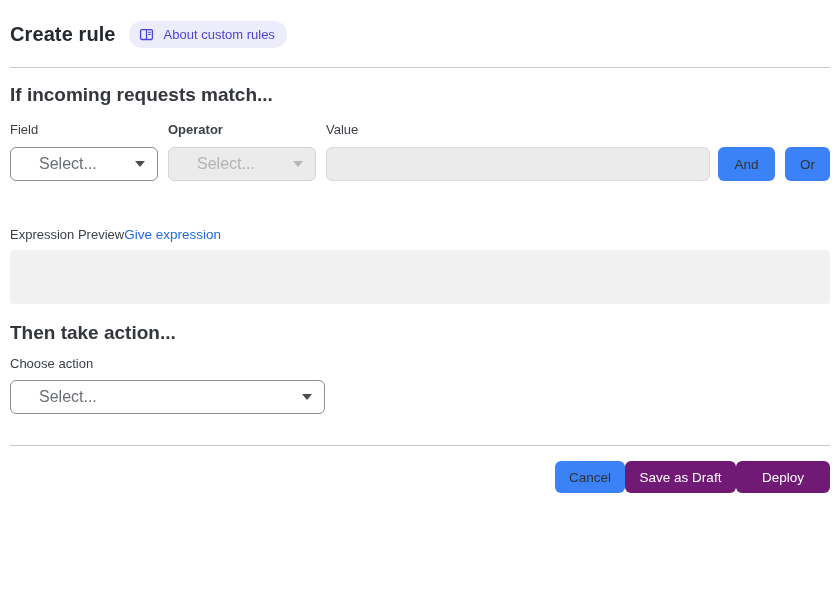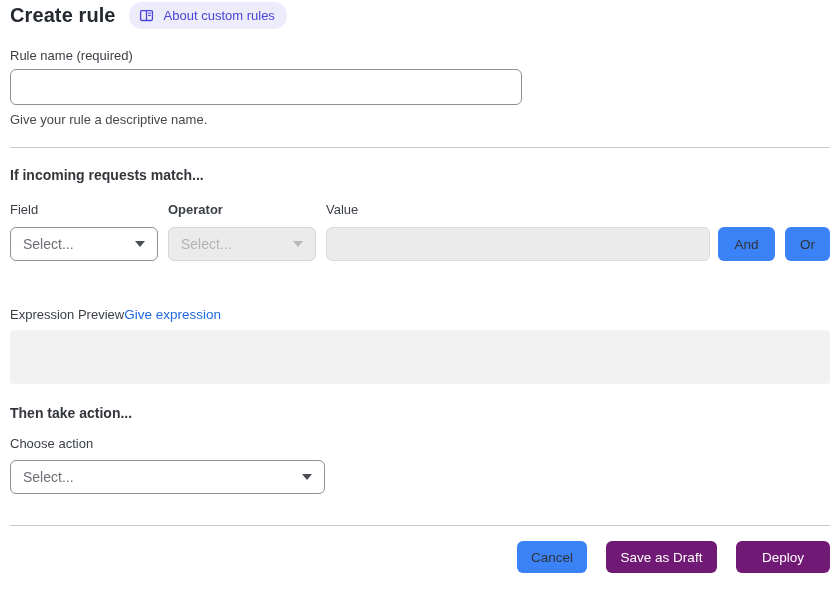--- a/index.html
+++ b/index.html
@@ -4,21 +4,21 @@
 <title>Create rule</title>
 <style>
   * { margin: 0; padding: 0; box-sizing: border-box; }
   html, body { width: 839px; height: 597px; }
   body {
     background: #ffffff;
     font-family: "Liberation Sans", "DejaVu Sans", sans-serif;
     color: #36393f;
     overflow: hidden;
   }
-  .page { padding: 2px 9px 0 10px; }
+  .page { padding: 21px 9px 0 10px; }
 
   
   .header-row { display: flex; align-items: center; gap: 13px; height: 26px; }
   .page-title { font-size: 20px; font-weight: 700; color: #24292f; letter-spacing: 0.1px; }
   .about-badge {
     display: inline-flex; align-items: center; gap: 10px;
     background: #edecfa; color: #4945d9;
     font-size: 13px; line-height: 1;
     padding: 6px 12px 6px 10px;
     border-radius: 13px;
@@ -39,35 +39,35 @@
     padding: 0 10px; outline: none;
     font-family: inherit;
   }
   .rule-name-wrap { margin-top: 18px; }
   .rule-name-wrap .text-input { margin-top: 5px; }
 
   .divider { border: none; border-top: 1px solid #c9c9c9; height: 0; }
   .divider-1 { margin-top: 20px; }
   .divider-2 { margin-top: 31px; }
 
-  .section-heading { font-size: 14px; font-weight: 700; color: #33363b; line-height: 18px; }
+  .section-heading { font-size: 19px; font-weight: 700; color: #33363b; line-height: 18px; }
   .match-heading { margin-top: 18px; }
   .action-heading { margin-top: 20px; }
 
   .labels-row { display: flex; margin-top: 18px; }
   .labels-row .cell-a { width: 158px; }
   .labels-row .cell-b { width: 158px; font-weight: bold; }
 
   .controls-row { display: flex; align-items: center; margin-top: 10px; }
   .select {
     height: 34px; display: flex; align-items: center; justify-content: space-between;
     border: 1px solid #8f8f8f; border-radius: 6px; background: #fff;
     padding: 0 12px; cursor: pointer;
   }
-  .select .ph { font-size: 14px; color: #6b6f73; }
+  .select .ph { font-size: 16px; color: #6b6f73; margin-left: 16px; }
   .caret {
     width: 0; height: 0;
     border-left: 5px solid transparent; border-right: 5px solid transparent;
     border-top: 6px solid #4a4e52;
   }
   .field-select { width: 148px; margin-right: 10px; }
   .operator-select { width: 148px; margin-right: 10px; }
   .select.disabled { background: #ebebeb; border-color: #d6d6d6; cursor: default; }
   .select.disabled .ph { color: #b3b3b3; }
   .select.disabled .caret { border-top-color: #b8b8b8; }
@@ -92,21 +92,21 @@
     background: #f1f1f1; border-radius: 4px;
     font-family: "Liberation Mono", "DejaVu Sans Mono", monospace;
     font-size: 13px; color: #333; padding: 8px 10px;
   }
 
   
   .choose-label { margin-top: 14px; }
   .action-select { width: 315px; margin-top: 9px; }
 
   
-  .footer-row { display: flex; justify-content: flex-end; align-items: center; margin-top: 15px; gap: 19px; }
+  .footer-row { display: flex; justify-content: flex-end; align-items: center; margin-top: 15px; gap: 0; }
   .footer-row .btn { height: 32px; border-radius: 6px; }
   .cancel-btn { width: 70px; }
   .btn.blue { background: #701a75; color: #ffffff; }
   .save-draft-btn { width: 111px; }
   .deploy-btn { width: 94px; }
 </style>
 </head>
 <body>
 
 <div class="page">
@@ -119,25 +119,20 @@
           <rect x="1.7" y="2.7" width="12.6" height="10.6" rx="1.2" stroke="#4945d9" stroke-width="1.4"></rect>
           <line x1="8" y1="3" x2="8" y2="13" stroke="#4945d9" stroke-width="1.4"></line>
           <line x1="9.8" y1="5.6" x2="12.6" y2="5.6" stroke="#4945d9" stroke-width="1.2"></line>
           <line x1="9.8" y1="8" x2="12.6" y2="8" stroke="#4945d9" stroke-width="1.2"></line>
         </svg>
       </span>
       <span>About custom rules</span>
     </a>
   </div>
 
-  <div class="rule-name-wrap">
-    <label class="lbl">Rule name (required)</label>
-    <input class="text-input" type="text" value="" style="">
-    <div class="helper">Give your rule a descriptive name.</div>
-  </div>
 
   <hr class="divider divider-1">
 
   <h2 class="section-heading match-heading">If incoming requests match...</h2>
 
   <div class="labels-row">
     <div class="lbl cell-a">Field</div>
     <div class="lbl cell-b">Operator</div>
     <div class="lbl">Value</div>
   </div>

